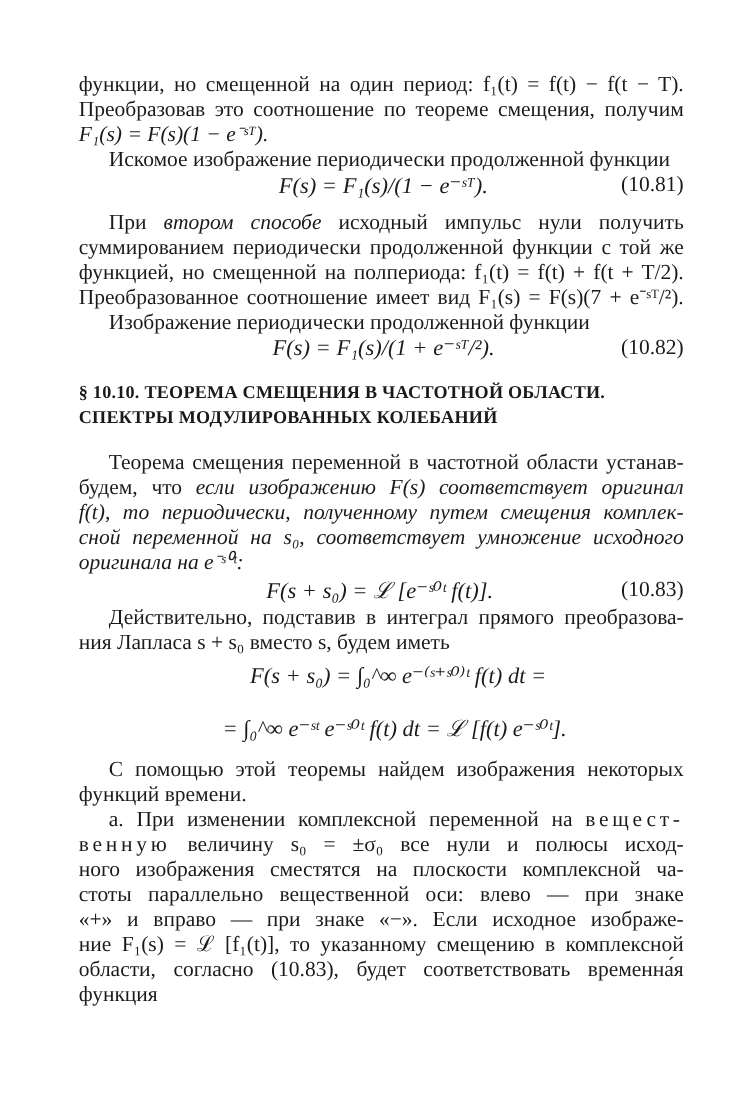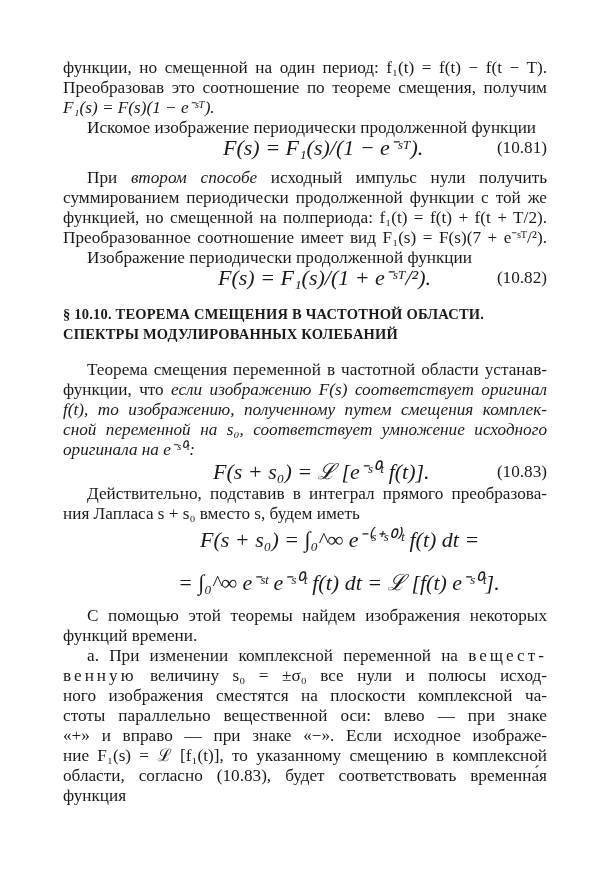--- a/index.html
+++ b/index.html
@@ -3,21 +3,21 @@
 <meta charset="utf-8">
 <style>
   html, body { margin: 0; padding: 0; background: #ffffff; }
   body { width: 600px; height: 882px; position: relative; overflow: hidden;
          font-family: "Liberation Serif", "DejaVu Serif", serif; color: #1a1a1a; }
   .page { position: absolute; left: 63px; top: 0; width: 484px; }
   .ln { position: absolute; left: 0; width: 484px; font-size: 17.2px; line-height: 20px;
         white-space: nowrap; font-family: Liberation Serif, serif; }
   .just { text-align: justify; text-align-last: justify; }
   .ind { padding-left: 24px; width: 460px; }
-  .eq { position: absolute; font-size: 22px; line-height: 20px; white-space: nowrap; font-family: Liberation Serif, serif; }
+  .eq { position: absolute; font-size: 18px; line-height: 20px; white-space: nowrap; }
   .eqnum { position: absolute; right: 0; font-size: 17.2px; line-height: 20px; }
   i, .it { font-style: italic; }
   .head { position: absolute; left: 0; font-weight: bold; font-size: 14.5px; line-height: 19px;
           letter-spacing: 0.2px; white-space: nowrap; }
   .spaced { letter-spacing: 3px; }
 </style>
 </head>
 <body>
 
 <div class="page">
@@ -34,22 +34,22 @@
   <div class="ln just" style="top:208px">функцией, но смещенной на полпериода: f₁(t) = f(t) + f(t + T/2).</div>
   <div class="ln just" style="top:228px">Преобразованное соотношение имеет вид F₁(s) = F(s)(7 + e⁻ˢᵀ/²).</div>
   <div class="ln ind" style="top:248px">Изображение периодически продолженной функции</div>
   <div class="eq it" style="top:268px;left:155px">F(s) = F₁(s)/(1 + e⁻ˢᵀ/²).</div>
   <div class="eqnum" style="top:268px">(10.82)</div>
 
   <div class="head" style="top:305px">§ 10.10. ТЕОРЕМА СМЕЩЕНИЯ В ЧАСТОТНОЙ ОБЛАСТИ.</div>
   <div class="head" style="top:325px;left:0">СПЕКТРЫ МОДУЛИРОВАННЫХ КОЛЕБАНИЙ</div>
 
   <div class="ln ind just" style="top:360px">Теорема смещения переменной в частотной области устанав-</div>
-  <div class="ln just" style="top:380px"><span>функции, что </span><i>если изображению F(s) соответствует оригинал</i></div>
-  <div class="ln just it" style="top:400px">f(t), то изображению, полученному путем смещения комплек-</div>
+  <div class="ln just" style="top:380px"><span>будем, что </span><i>если изображению F(s) соответствует оригинал</i></div>
+  <div class="ln just it" style="top:400px">f(t), то периодически, полученному путем смещения комплек-</div>
   <div class="ln just it" style="top:420px">сной переменной на s₀, соответствует умножение исходного</div>
   <div class="ln it" style="top:440px">оригинала на e⁻ˢ⁰ᵗ:</div>
   <div class="eq it" style="top:462px;left:150px">F(s + s₀) = ℒ [e⁻ˢ⁰ᵗ f(t)].</div>
   <div class="eqnum" style="top:462px">(10.83)</div>
 
   <div class="ln ind just" style="top:484px">Действительно, подставив в интеграл прямого преобразова-</div>
   <div class="ln" style="top:504px">ния Лапласа s + s₀ вместо s, будем иметь</div>
   <div class="eq it" style="top:530px;left:137px">F(s + s₀) = ∫₀^∞ e⁻⁽ˢ⁺ˢ⁰⁾ᵗ f(t) dt =</div>
   <div class="eq it" style="top:573px;left:115px">= ∫₀^∞ e⁻ˢᵗ e⁻ˢ⁰ᵗ f(t) dt = ℒ [f(t) e⁻ˢ⁰ᵗ].</div>
 

